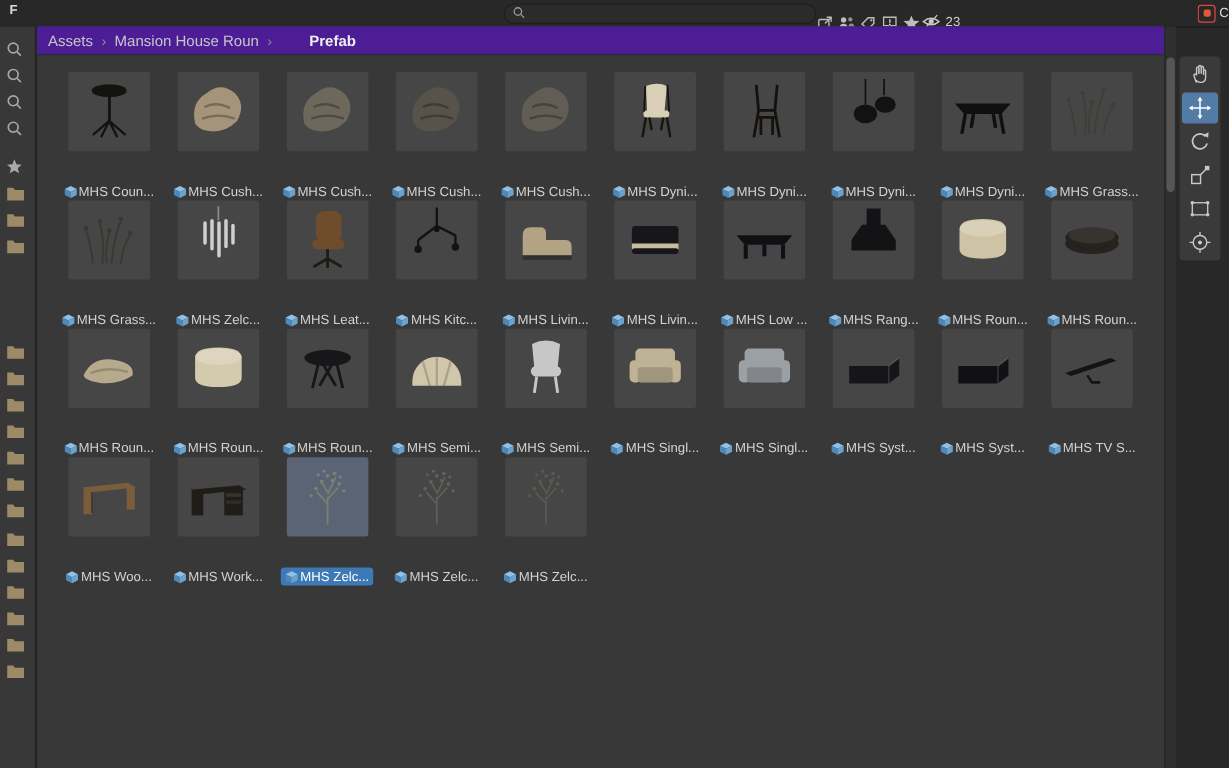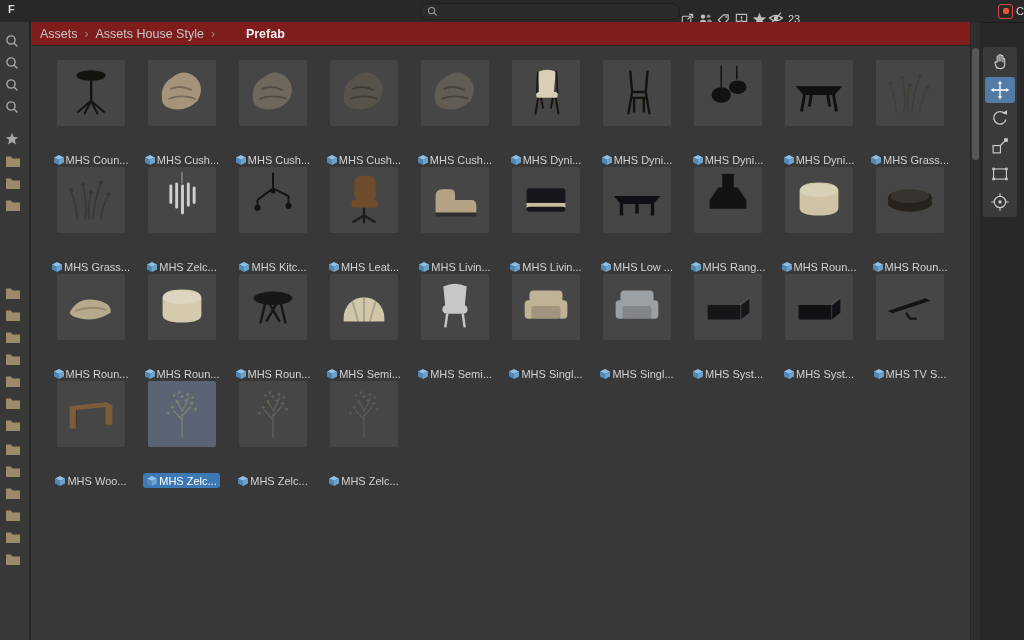--- a/index.html
+++ b/index.html
@@ -21,21 +21,21 @@
   .rec-box{width:15px;height:15px;border:1.5px solid #e04646;border-radius:3px;box-sizing:border-box;
     display:flex;align-items:center;justify-content:center;flex:none;}
   .rec-dot{width:6px;height:6px;border-radius:2px;background:#e05a3a;}
   .rec-c{font-size:11px;color:#ddd;}
   
   .leftstrip{position:absolute;left:0;top:22px;bottom:0;width:30px;background:#383838;border-right:1px solid #232323;
     padding:12px 0 0 5px;box-sizing:border-box;overflow:hidden;}
   .ls-item{height:14px;margin-bottom:8px;display:flex;align-items:center;}
   
   .main{position:absolute;left:31px;top:22px;width:939px;bottom:0;background:#383838;}
-  .crumbbar{height:23px;background:#7f1d1d;border-bottom:1px solid #2a2a2a;display:flex;align-items:center;
+  .crumbbar{height:23px;background:#4c1d95;border-bottom:1px solid #2a2a2a;display:flex;align-items:center;
     padding:0 9px;font-size:12.5px;color:#c6c6c6;gap:7px;}
   .crumb{cursor:default;}
   .crumb.current{color:#efefef;font-weight:bold;padding-left:24px;}
   .crumb-sep{color:#8f8f8f;font-size:12px;}
   .grid{position:absolute;left:0;right:0;top:23px;bottom:0;display:grid;
     grid-template-columns:repeat(10,91px);grid-auto-rows:107px;padding:15px 0 0 14px;align-content:start;}
   .item{width:91px;display:flex;flex-direction:column;align-items:center;gap:24px;}
   .thumb{width:68px;height:68px;background:#464646;border-radius:2px;display:flex;align-items:center;justify-content:center;}
   .item.selected .thumb{background:#5b6474;}
   .label{margin-top:2px;height:15px;max-width:89px;display:flex;align-items:center;gap:1px;
@@ -229,21 +229,21 @@
       <svg width="16" height="13" viewBox="0 0 16 13">
         <path d="M1 1.5 h5 l1.4 1.9 H15 V12 H1 Z" fill="#9c8a68"></path>
       </svg>
     </div>
   </div>
 
 <div class="main">
   <div class="crumbbar" id="crumbbar">
       <span class="crumb">Assets</span>
       <span class="crumb-sep">›</span>
-      <span class="crumb">Assets House Style</span>
+      <span class="crumb">Mansion House Roun</span>
       <span class="crumb-sep">›</span>
       <span class="crumb current">Prefab</span>
     </div>
   <div class="grid" id="grid">
       <div class="item">
         <div class="thumb">
           <svg viewBox="0 0 68 68" width="66" height="66">
             <ellipse cx="34" cy="16" rx="15" ry="5.5" fill="#15130f"></ellipse>
             <rect x="33" y="19" width="2.4" height="23" fill="#15130f"></rect>
             <path d="M34 42 L20 54 M34 42 L48 54 M34 42 L27 56 M34 42 L41 56" stroke="#15130f" stroke-width="2" fill="none"></path>
@@ -462,50 +462,50 @@
             <path d="M6 1 L11 3.5 L6 6 L1 3.5 Z" fill="#8fc1e8"></path>
             <path d="M1 3.5 L6 6 L6 11 L1 8.5 Z" fill="#4f88b7"></path>
             <path d="M11 3.5 L6 6 L6 11 L11 8.5 Z" fill="#6ba3cd"></path>
           </svg>
           <span>MHS Zelc...</span>
         </div>
       </div>
       <div class="item">
         <div class="thumb">
           <svg viewBox="0 0 68 68" width="66" height="66">
+            <rect x="24" y="9" width="22" height="27" rx="7" fill="#6f4c2b"></rect>
+            <rect x="21" y="34" width="27" height="8" rx="3" fill="#6f4c2b"></rect>
+            <path d="M34 42 V50 M34 50 L22 57 M34 50 L46 57 M34 50 L34 58" stroke="#1e1a15" stroke-width="2.4" fill="none"></path>
+          </svg>
+        </div>
+        <div class="label">
+          <svg width="12" height="12" viewBox="0 0 12 12">
+            <path d="M6 1 L11 3.5 L6 6 L1 3.5 Z" fill="#8fc1e8"></path>
+            <path d="M1 3.5 L6 6 L6 11 L1 8.5 Z" fill="#4f88b7"></path>
+            <path d="M11 3.5 L6 6 L6 11 L11 8.5 Z" fill="#6ba3cd"></path>
+          </svg>
+          <span>MHS Leat...</span>
+        </div>
+      </div>
+      <div class="item">
+        <div class="thumb">
+          <svg viewBox="0 0 68 68" width="66" height="66">
             <path d="M34 6 V22 M34 22 L18 34 M34 22 L50 30 M18 34 V40 M50 30 V38" stroke="#121212" stroke-width="2" fill="none"></path>
             <circle cx="18" cy="42" r="3.2" fill="#121212"></circle>
             <circle cx="50" cy="40" r="3.2" fill="#121212"></circle>
             <circle cx="34" cy="25" r="2.4" fill="#121212"></circle>
           </svg>
         </div>
         <div class="label">
           <svg width="12" height="12" viewBox="0 0 12 12">
             <path d="M6 1 L11 3.5 L6 6 L1 3.5 Z" fill="#8fc1e8"></path>
             <path d="M1 3.5 L6 6 L6 11 L1 8.5 Z" fill="#4f88b7"></path>
             <path d="M11 3.5 L6 6 L6 11 L11 8.5 Z" fill="#6ba3cd"></path>
           </svg>
           <span>MHS Kitc...</span>
-        </div>
-      </div>
-      <div class="item">
-        <div class="thumb">
-          <svg viewBox="0 0 68 68" width="66" height="66">
-            <rect x="24" y="9" width="22" height="27" rx="7" fill="#6f4c2b"></rect>
-            <rect x="21" y="34" width="27" height="8" rx="3" fill="#6f4c2b"></rect>
-            <path d="M34 42 V50 M34 50 L22 57 M34 50 L46 57 M34 50 L34 58" stroke="#1e1a15" stroke-width="2.4" fill="none"></path>
-          </svg>
-        </div>
-        <div class="label">
-          <svg width="12" height="12" viewBox="0 0 12 12">
-            <path d="M6 1 L11 3.5 L6 6 L1 3.5 Z" fill="#8fc1e8"></path>
-            <path d="M1 3.5 L6 6 L6 11 L1 8.5 Z" fill="#4f88b7"></path>
-            <path d="M11 3.5 L6 6 L6 11 L11 8.5 Z" fill="#6ba3cd"></path>
-          </svg>
-          <span>MHS Leat...</span>
         </div>
       </div>
       <div class="item">
         <div class="thumb">
           <svg viewBox="0 0 68 68" width="66" height="66">
             <path d="M14 30 Q14 23 21 23 L29 23 Q34 23 34 28 L34 34 L51 34 Q56 34 56 40 L56 47 L14 47 Z" fill="#b4a284"></path>
             <rect x="14" y="47" width="42" height="4" fill="rgba(0,0,0,0.3)"></rect>
           </svg>
         </div>
         <div class="label">
@@ -776,20 +776,39 @@
             <path d="M19 30 V48" stroke="rgba(0,0,0,0.3)" stroke-width="1.4"></path>
           </svg>
         </div>
         <div class="label">
           <svg width="12" height="12" viewBox="0 0 12 12">
             <path d="M6 1 L11 3.5 L6 6 L1 3.5 Z" fill="#8fc1e8"></path>
             <path d="M1 3.5 L6 6 L6 11 L1 8.5 Z" fill="#4f88b7"></path>
             <path d="M11 3.5 L6 6 L6 11 L11 8.5 Z" fill="#6ba3cd"></path>
           </svg>
           <span>MHS Woo...</span>
+        </div>
+      </div>
+      <div class="item">
+        <div class="thumb">
+          <svg viewBox="0 0 68 68" width="66" height="66">
+            <path d="M10 28 L52 24 L58 28 L18 32 Z" fill="#201d19"></path>
+            <rect x="11" y="29" width="10" height="21" fill="#201d19"></rect>
+            <rect x="39" y="27" width="16" height="23" fill="#201d19"></rect>
+            <rect x="40.5" y="31" width="13" height="3" fill="rgba(255,255,255,0.1)"></rect>
+            <rect x="40.5" y="37" width="13" height="3" fill="rgba(255,255,255,0.07)"></rect>
+          </svg>
+        </div>
+        <div class="label">
+          <svg width="12" height="12" viewBox="0 0 12 12">
+            <path d="M6 1 L11 3.5 L6 6 L1 3.5 Z" fill="#8fc1e8"></path>
+            <path d="M1 3.5 L6 6 L6 11 L1 8.5 Z" fill="#4f88b7"></path>
+            <path d="M11 3.5 L6 6 L6 11 L11 8.5 Z" fill="#6ba3cd"></path>
+          </svg>
+          <span>MHS Work...</span>
         </div>
       </div>
       <div class="item selected">
         <div class="thumb">
           <svg viewBox="0 0 68 68" width="66" height="66">
             <g stroke="#7a836f" stroke-width="1.4" fill="none">
               <path d="M34 58 V34"></path>
               <path d="M34 40 L25 30"></path>
               <path d="M34 36 L43 26"></path>
               <path d="M34 30 L28 20"></path>

